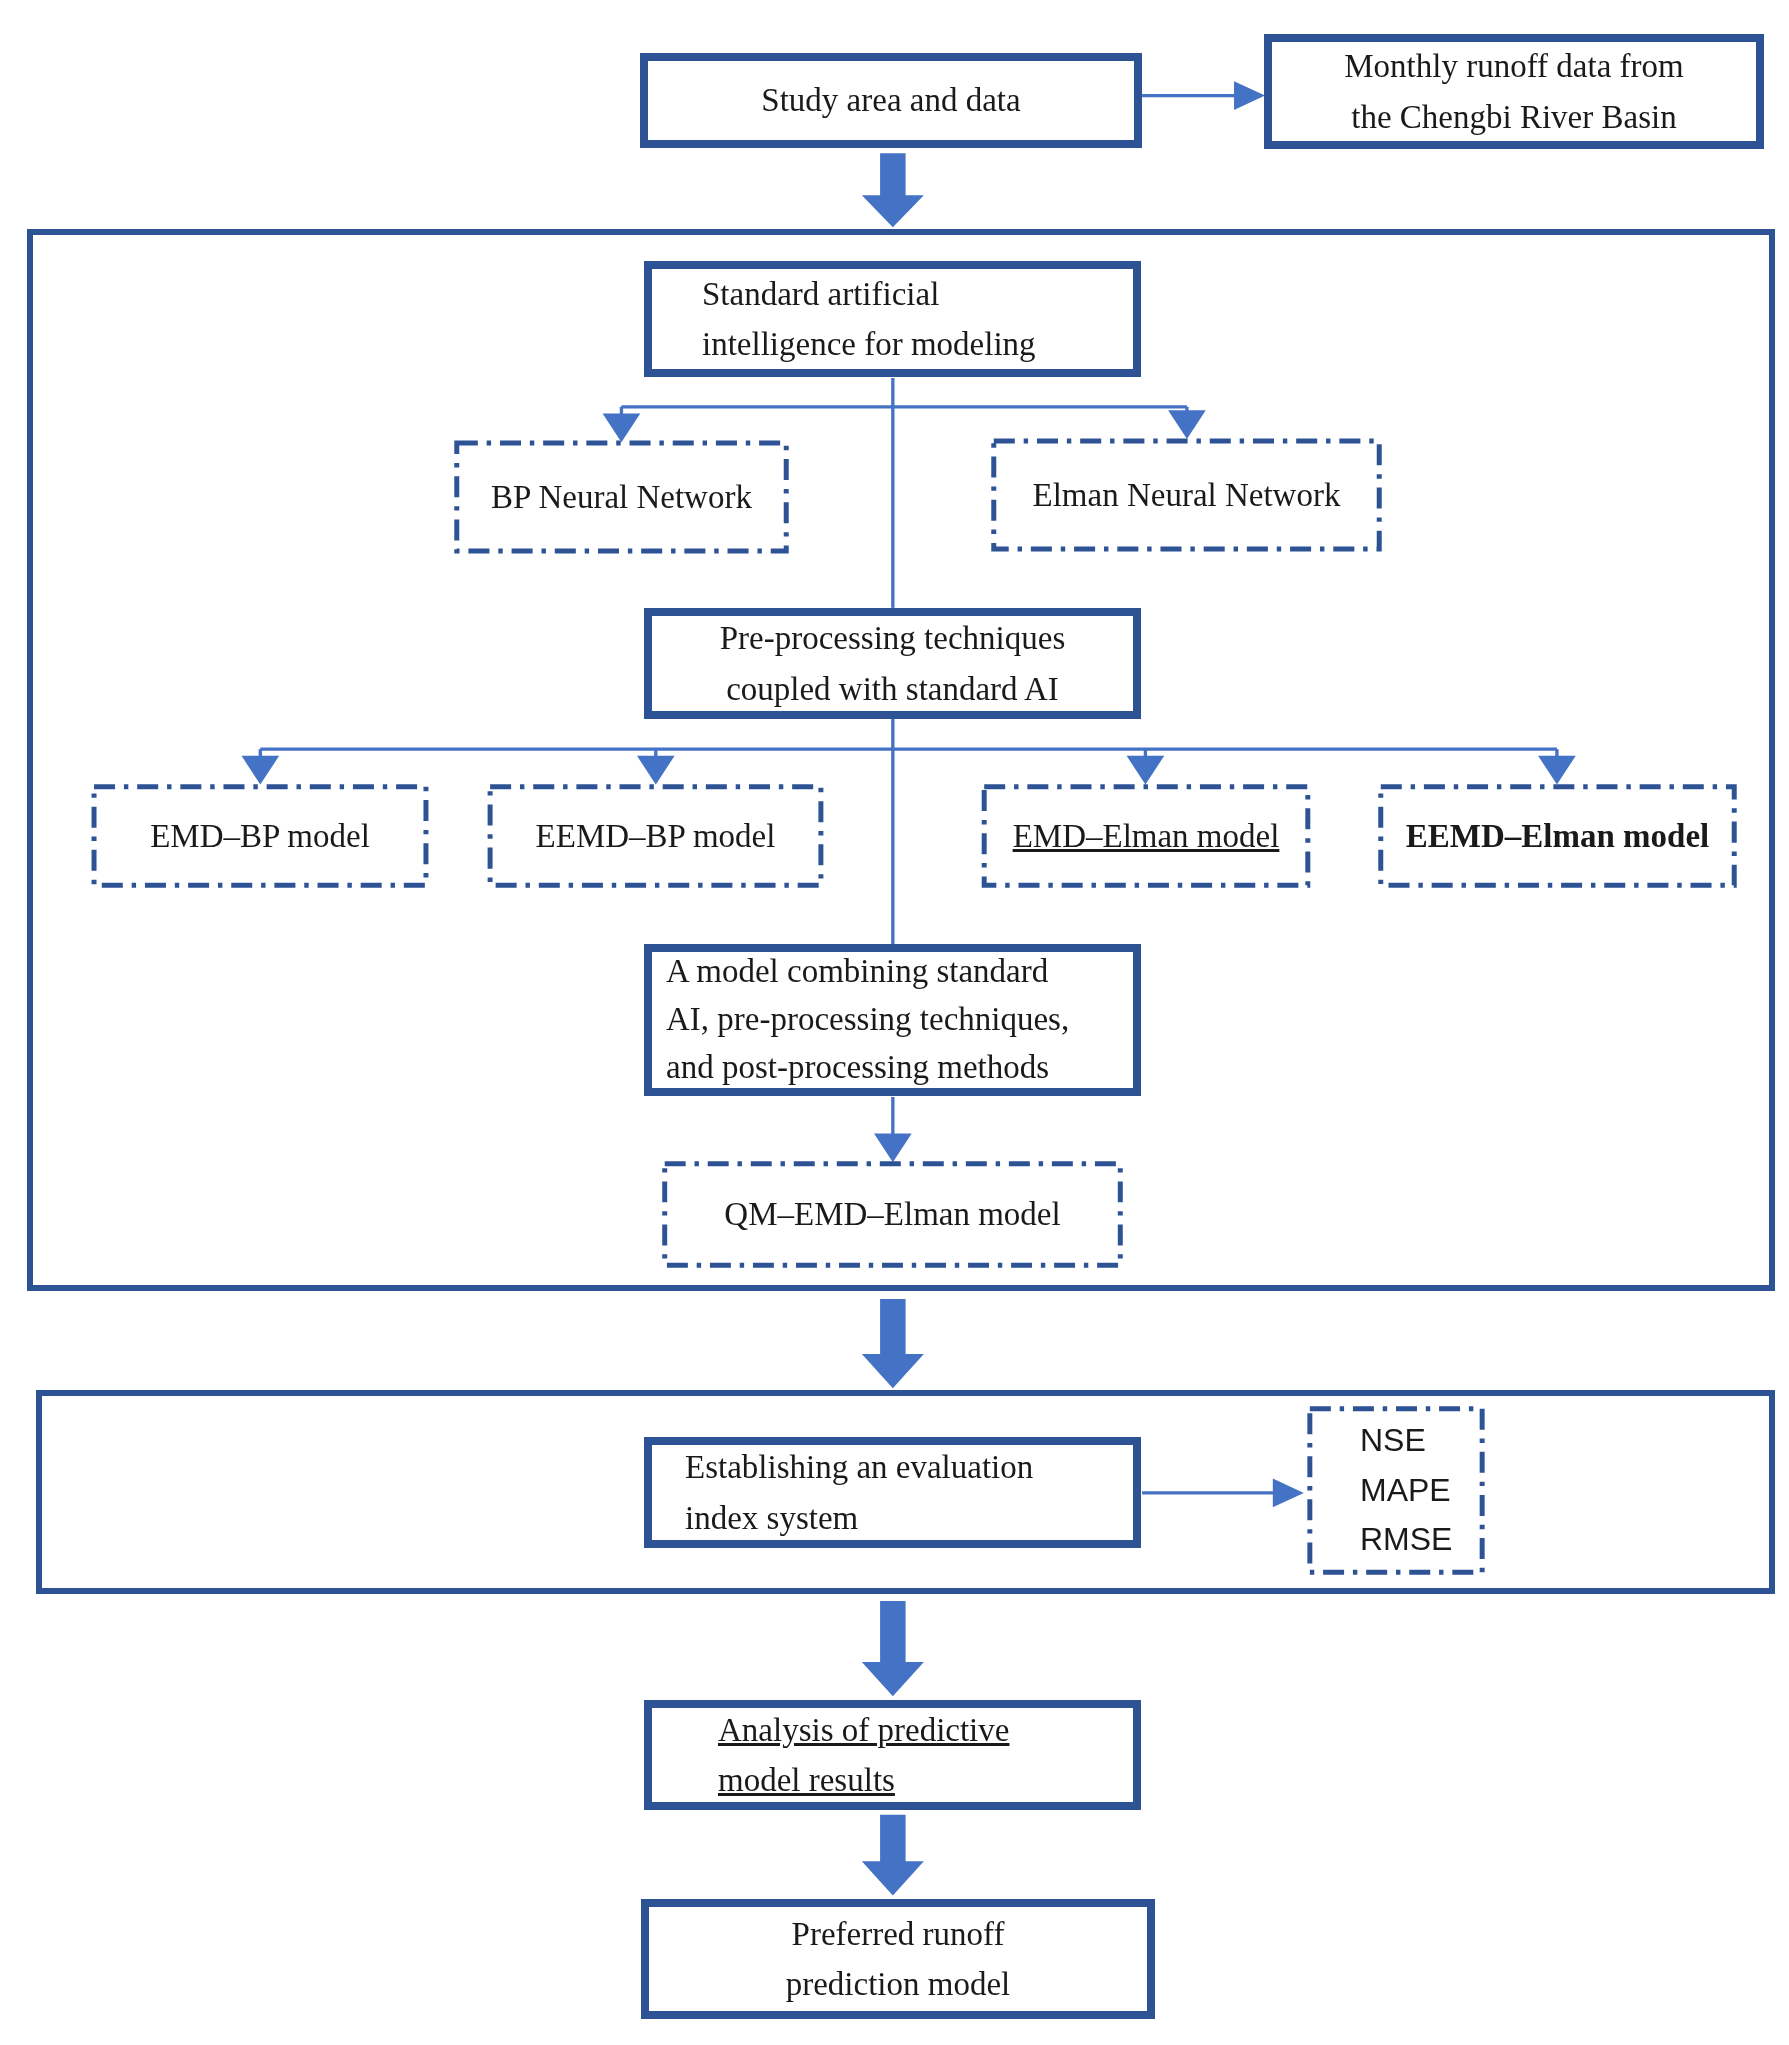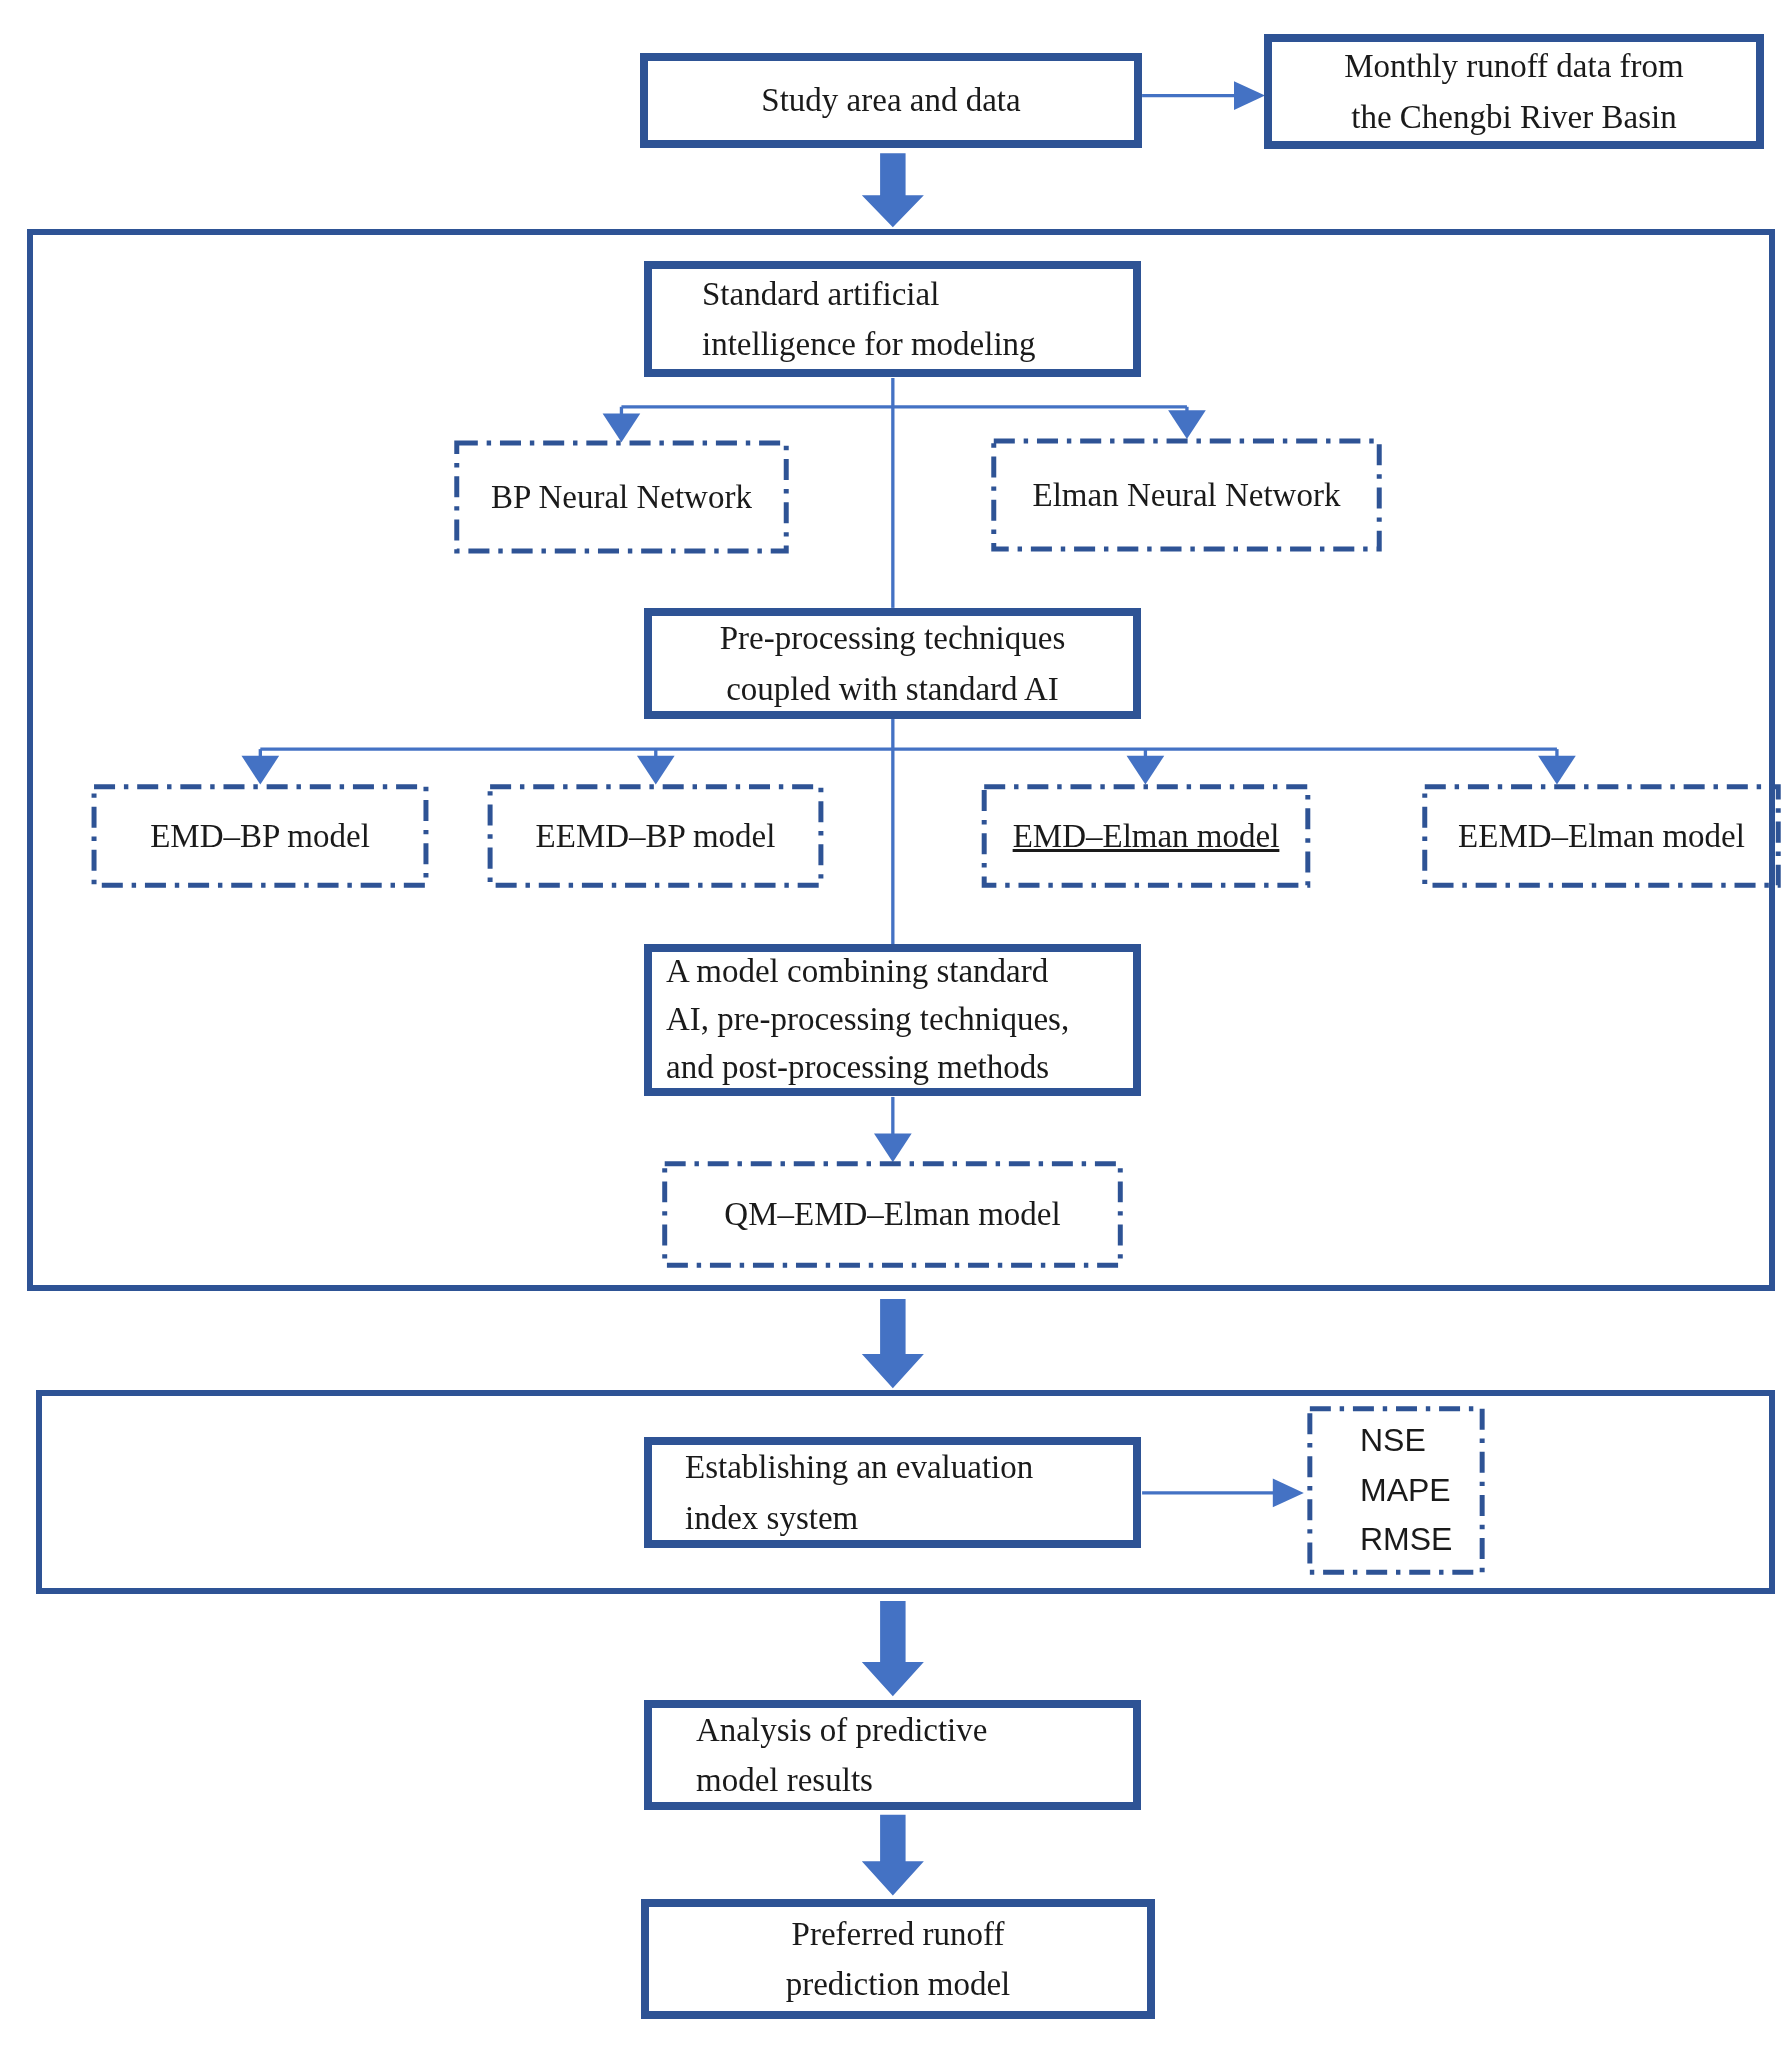--- a/index.html
+++ b/index.html
@@ -37,21 +37,21 @@
   }
   .label{
     position:relative;font-size:33px;line-height:1.53;width:100%;
     text-align:center;z-index:3;
   }
   .label .line{white-space:nowrap;}
   .label.align-left{text-align:left;}
   .pad25{padding-left:14px;padding-right:5.5px;}
   .pad60{padding-left:33px;}
   .pad70{padding-left:50px;}
-  .pad120{padding-left:44px;}
+  .pad120{padding-left:66px;text-decoration:underline;}
   .metrics-label{
     font-family:"Liberation Sans", sans-serif;
     font-size:32px;line-height:1.55;text-align:left;padding-left:53px;
   }
 </style>
 </head>
 <body>
 
 <div class="canvas">
 
@@ -151,21 +151,21 @@
     <div class="label">EEMD–BP model</div>
   </div>
 
   <div class="node dashed" style="left:981px;top:784px;width:330px;height:104px;text-decoration:underline;">
     <svg class="dash-border" width="330" height="104" viewBox="0 0 595 188">
         <rect x="5" y="5" width="585" height="178"></rect>
       </svg>
     <div class="label">EMD–Elman model</div>
   </div>
 
-  <div class="node dashed" style="left:1422px;top:784px;width:359px;height:104px;">
+  <div class="node dashed" style="left:1378px;top:784px;width:359px;height:104px;font-weight:bold;">
     <svg class="dash-border" width="359" height="104" viewBox="0 0 649 188">
         <rect x="5" y="5" width="639" height="178"></rect>
       </svg>
     <div class="label">EEMD–Elman model</div>
   </div>
 
   <div class="node solid" style="left:644px;top:944px;width:497px;height:152px;">
     <div class="label align-left pad25" style="line-height:1.45;">
       <div class="line">A model combining standard</div>
       <div class="line">AI, pre-processing techniques,</div>

